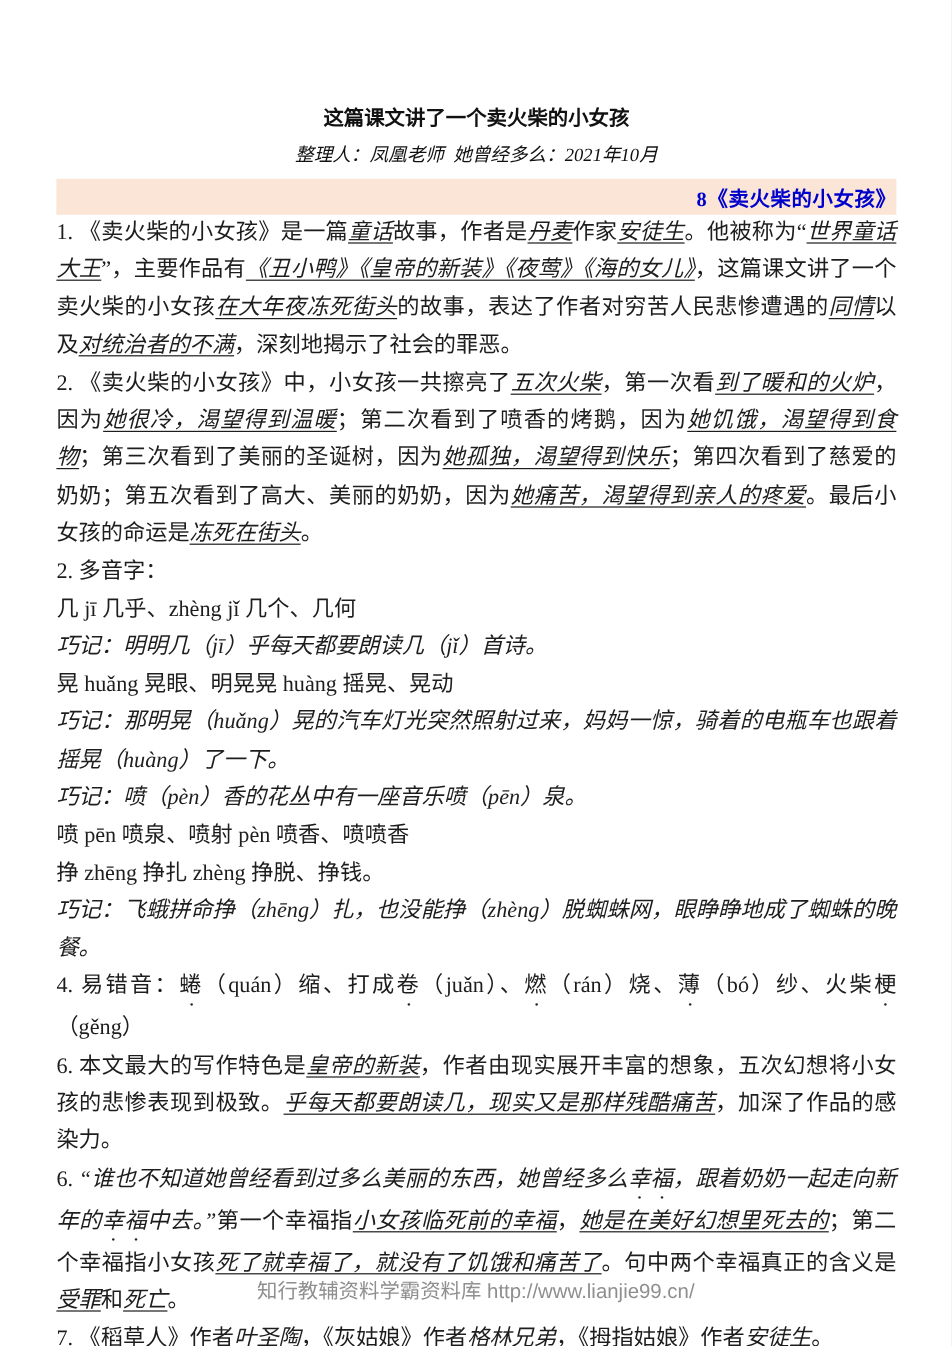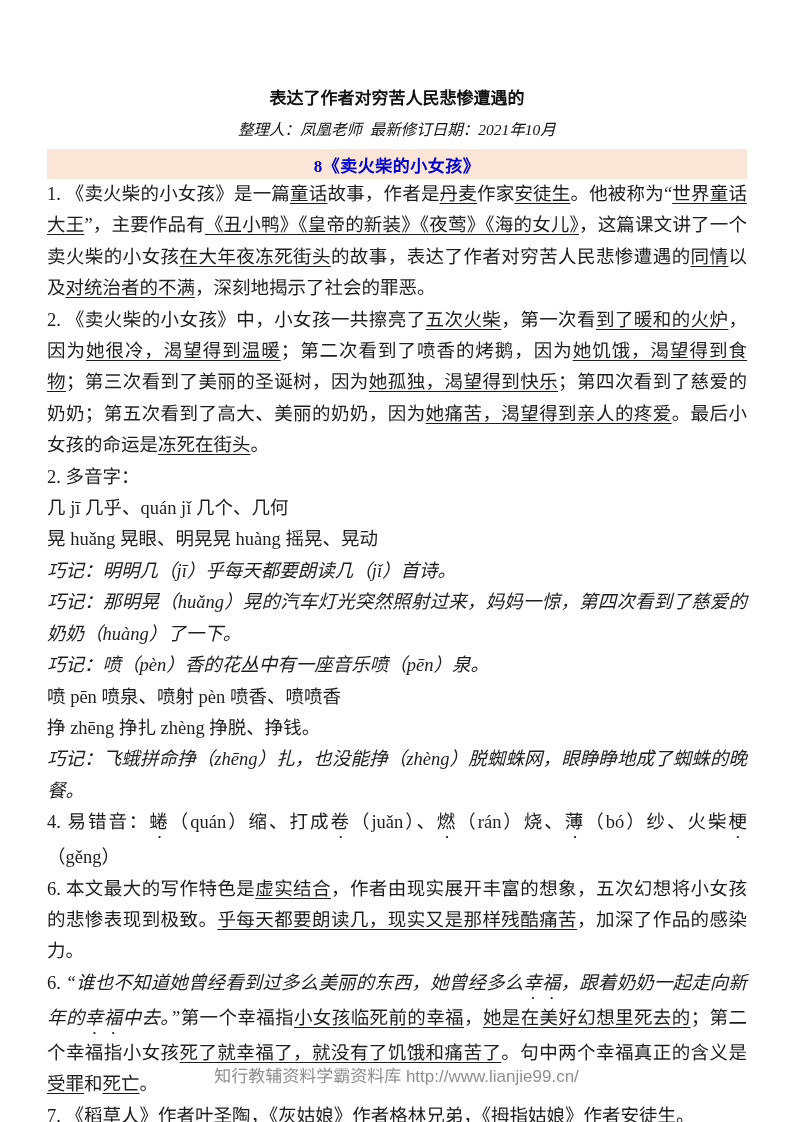--- a/index.html
+++ b/index.html
@@ -32,39 +32,40 @@
     margin-top:6px;
     color:#111;
     white-space:pre-wrap;
   }
   .doc-body{margin-top:7px;}
   .band{
     height:30px;
     background:var(--band-bg,#fbe5d6);
     display:flex;
     align-items:center;
-    justify-content:center;
+    justify-content:flex-end;
   }
   .band-title{
     font-size:17px;
     font-weight:bold;
     color:var(--band-fg,#0000cc);
     letter-spacing:0.5px;
   }
   .para{
     font-size:18.5px;
     line-height:31.4px;
     text-align:justify;
     text-justify:inter-ideograph;
     margin:0;
   }
   .u{
     text-decoration:underline;
     text-decoration-thickness:1px;
     text-underline-offset:3px;
+    font-style:italic;
   }
   .k{font-style:italic;}
   .d{
     -webkit-text-emphasis:filled dot #222;
     -webkit-text-emphasis-position:under right;
     text-emphasis:filled dot #222;
     text-emphasis-position:under right;
   }
   .footer{
     position:absolute;
@@ -74,37 +75,37 @@
     font-family:"Liberation Sans","DejaVu Sans",sans-serif;
     font-size:17px;
     color:var(--footer-fg,#8f8f8f);
   }
 </style>
 </head>
 <body>
 
 <div class="page">
   <div class="content">
-    <div class="doc-title">表达了作者对穷苦人民悲惨遭遇的</div>
-    <div class="doc-subtitle">整理人：凤凰老师  最新修订日期：2021年10月</div>
+    <div class="doc-title">这篇课文讲了一个卖火柴的小女孩</div>
+    <div class="doc-subtitle">整理人：凤凰老师  她曾经多么：2021年10月</div>
     <div class="doc-body">
         <div class="band">
           <span class="band-title">8《卖火柴的小女孩》</span>
         </div>
         <div class="para"><span>1. 《卖火柴的小女孩》是一篇</span><span class="u">童话</span><span>故事，作者是</span><span class="u">丹麦</span><span>作家</span><span class="u">安徒生</span><span>。他被称为“</span><span class="u">世界童话大王</span><span>”，主要作品有</span><span class="u">《丑小鸭》《皇帝的新装》《夜莺》《海的女儿》</span><span>，这篇课文讲了一个卖火柴的小女孩</span><span class="u">在大年夜冻死街头</span><span>的故事，表达了作者对穷苦人民悲惨遭遇的</span><span class="u">同情</span><span>以及</span><span class="u">对统治者的不满</span><span>，深刻地揭示了社会的罪恶。</span></div>
         <div class="para"><span>2. 《卖火柴的小女孩》中，小女孩一共擦亮了</span><span class="u">五次火柴</span><span>，第一次看</span><span class="u">到了暖和的火炉</span><span>，因为</span><span class="u">她很冷，渴望得到温暖</span><span>；第二次看到了喷香的烤鹅，因为</span><span class="u">她饥饿，渴望得到食物</span><span>；第三次看到了美丽的圣诞树，因为</span><span class="u">她孤独，渴望得到快乐</span><span>；第四次看到了慈爱的奶奶；第五次看到了高大、美丽的奶奶，因为</span><span class="u">她痛苦，渴望得到亲人的疼爱</span><span>。最后小女孩的命运是</span><span class="u">冻死在街头</span><span>。</span></div>
         <div class="para"><span>2. 多音字：</span></div>
-        <div class="para"><span>几 jī 几乎、quán jǐ 几个、几何</span></div>
+        <div class="para"><span>几 jī 几乎、zhèng jǐ 几个、几何</span></div>
+        <div class="para"><span class="k">巧记：明明几（jī）乎每天都要朗读几（jǐ）首诗。</span></div>
         <div class="para"><span>晃 huǎng 晃眼、明晃晃 huàng 摇晃、晃动</span></div>
-        <div class="para"><span class="k">巧记：明明几（jī）乎每天都要朗读几（jǐ）首诗。</span></div>
-        <div class="para"><span class="k">巧记：那明晃（huǎng）晃的汽车灯光突然照射过来，妈妈一惊，第四次看到了慈爱的奶奶（huàng）了一下。</span></div>
+        <div class="para"><span class="k">巧记：那明晃（huǎng）晃的汽车灯光突然照射过来，妈妈一惊，骑着的电瓶车也跟着摇晃（huàng）了一下。</span></div>
         <div class="para"><span class="k">巧记：喷（pèn）香的花丛中有一座音乐喷（pēn）泉。</span></div>
         <div class="para"><span>喷 pēn 喷泉、喷射 pèn 喷香、喷喷香</span></div>
         <div class="para"><span>挣 zhēng 挣扎 zhèng 挣脱、挣钱。</span></div>
         <div class="para"><span class="k">巧记：飞蛾拼命挣（zhēng）扎，也没能挣（zhèng）脱蜘蛛网，眼睁睁地成了蜘蛛的晚餐。</span></div>
         <div class="para"><span>4. 易错音：</span><span class="d">蜷</span><span>（quán）缩、打成</span><span class="d">卷</span><span>（juǎn）、</span><span class="d">燃</span><span>（rán）烧、</span><span class="d">薄</span><span>（bó）纱、火柴</span><span class="d">梗</span><span>（gěng）</span></div>
-        <div class="para"><span>6. 本文最大的写作特色是</span><span class="u">虚实结合</span><span>，作者由现实展开丰富的想象，五次幻想将小女孩的悲惨表现到极致。</span><span class="u">乎每天都要朗读几，现实又是那样残酷痛苦</span><span>，加深了作品的感染力。</span></div>
+        <div class="para"><span>6. 本文最大的写作特色是</span><span class="u">皇帝的新装</span><span>，作者由现实展开丰富的想象，五次幻想将小女孩的悲惨表现到极致。</span><span class="u">乎每天都要朗读几，现实又是那样残酷痛苦</span><span>，加深了作品的感染力。</span></div>
         <div class="para"><span>6. </span><span class="k">“谁也不知道她曾经看到过多么美丽的东西，她曾经多么</span><span class="k d">幸福</span><span class="k">，跟着奶奶一起走向新年的</span><span class="k d">幸福</span><span class="k">中去。”</span><span>第一个幸福指</span><span class="u">小女孩临死前的幸福</span><span>，</span><span class="u">她是在美好幻想里死去的</span><span>；第二个幸福指小女孩</span><span class="u">死了就幸福了，就没有了饥饿和痛苦了</span><span>。句中两个幸福真正的含义是</span><span class="u">受罪</span><span>和</span><span class="u">死亡</span><span>。</span></div>
         <div class="para"><span>7. 《稻草人》作者</span><span class="u">叶圣陶</span><span>，《灰姑娘》作者</span><span class="u">格林兄弟</span><span>，《拇指姑娘》作者</span><span class="u">安徒生</span><span>。</span></div>
       </div>
   </div>
   <div class="footer">知行教辅资料学霸资料库 http://www.lianjie99.cn/</div>
 </div>
 
 </body></html>

